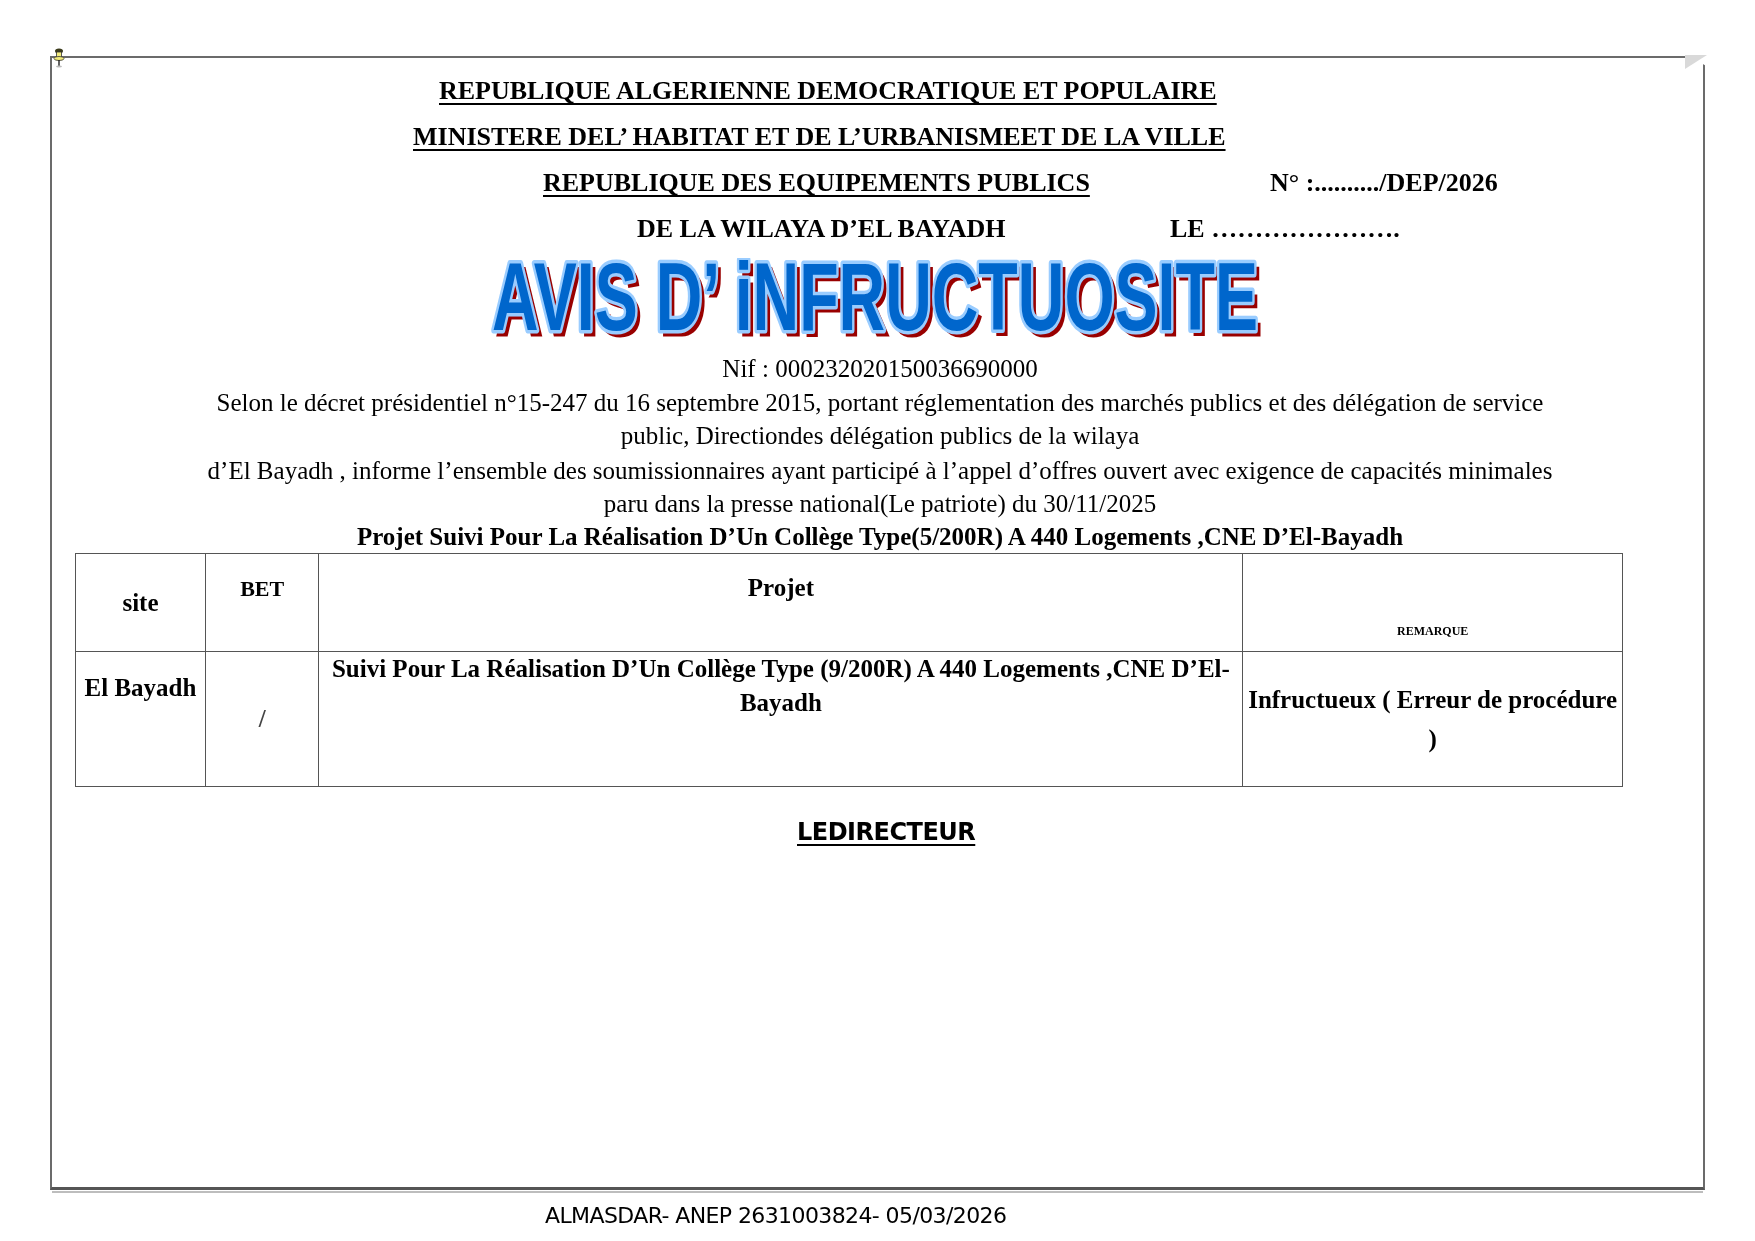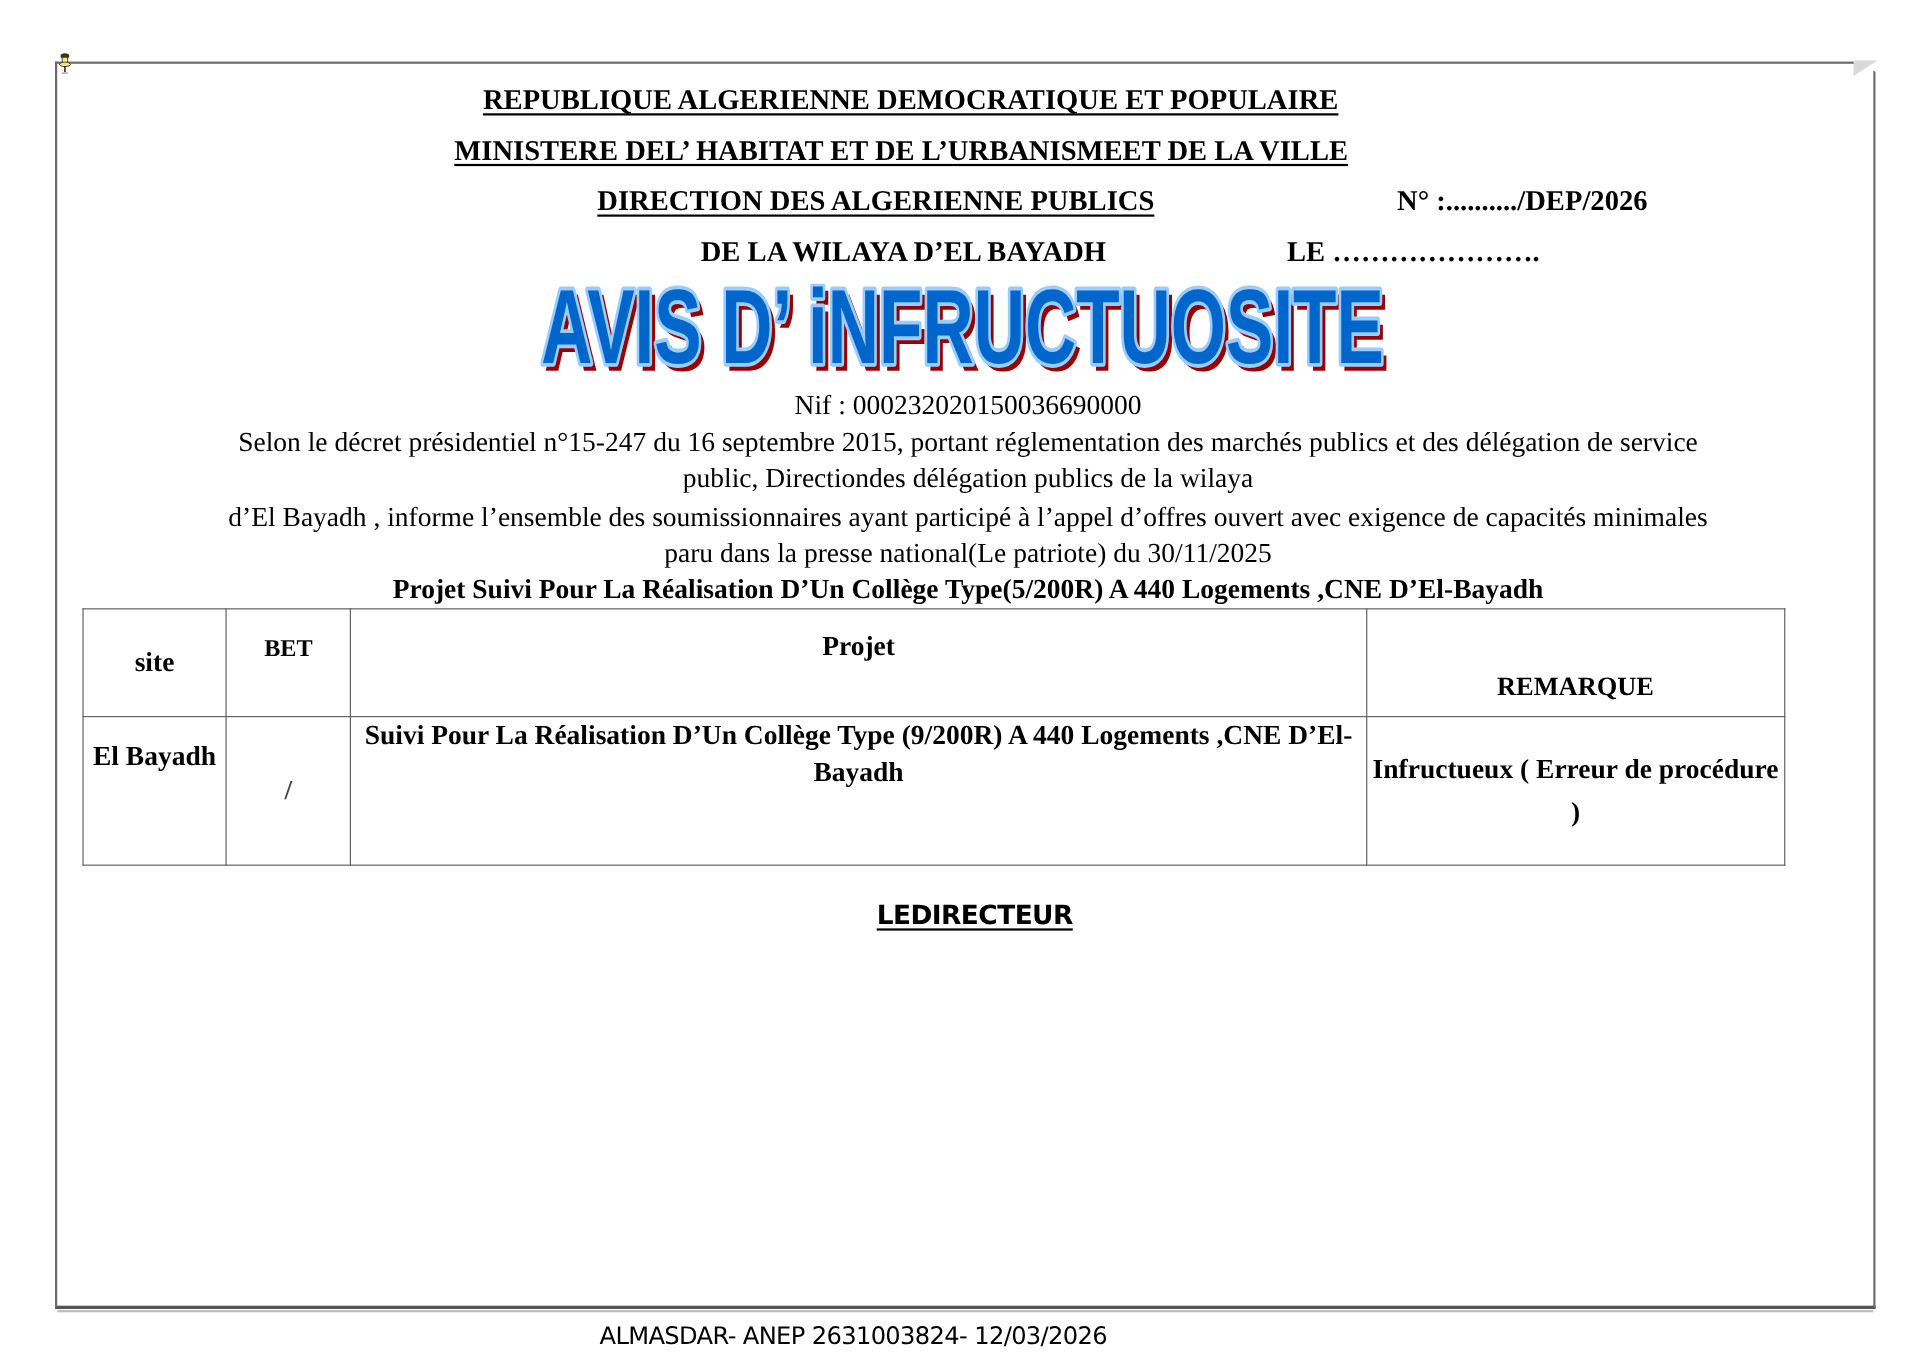--- a/index.html
+++ b/index.html
@@ -10,21 +10,21 @@
     .fold-cover { position:absolute; left:1684px; top:53px; width:24px; height:14px; background:#fff; clip-path:polygon(0 0,100% 0,100% 100%); }
     .pin { position:absolute; left:52px; top:48px; width:14px; height:20px; }
     .hline { position:absolute; font-weight:bold; font-size:26px; white-space:nowrap; line-height:30px; }
     .ul { text-decoration:underline; text-decoration-thickness:2px; text-underline-offset:4px; }
     .wordart { position:absolute; left:485px; top:258px; width:780px; height:80px; }
     .para { position:absolute; left:80px; width:1600px; text-align:center; font-size:25px; line-height:34px; }
     .subtitle { position:absolute; left:80px; width:1600px; text-align:center; font-size:25px; font-weight:bold; top:521px; line-height:32px; }
     table.main { position:absolute; left:75px; top:553px; width:1548px; border-collapse:collapse; }
     table.main td, table.main th { border:1.5px solid #555; text-align:center; font-weight:bold; padding:0; }
     table.main th { height:75px; font-size:25px; vertical-align:middle; }
-    table.main th.rem { font-size:24px; vertical-align:bottom; padding-bottom:12px; }
+    table.main th.rem { font-size:12px; vertical-align:bottom; padding-bottom:12px; }
     table.main td { height:112px; font-size:25px; }
     td.proj { vertical-align:top; padding-top:6px; line-height:34px; }
     td.bet { font-weight:normal; color:#444; font-size:22px; padding-top:10px; }
     td.rem { line-height:39px; padding-left:30px; padding-right:30px; }
     .director { position:absolute; left:797px; top:818px; font-family:"DejaVu Sans", sans-serif; font-weight:bold; font-size:24px; text-decoration:underline; text-decoration-thickness:2px; text-underline-offset:4px; letter-spacing:-0.5px; }
     .footer { position:absolute; left:545px; top:1203px; font-family:"DejaVu Sans", sans-serif; font-size:22px; letter-spacing:-0.6px; }
   </style>
 </head>
 <body>
 
@@ -35,21 +35,21 @@
 <svg class="pin" viewBox="0 0 14 20">
   <ellipse cx="7" cy="3" rx="4" ry="2.5" fill="#3a3a1a"></ellipse>
   <rect x="4.5" y="4" width="5" height="6" fill="#f3ec7a" stroke="#333" stroke-width="0.8"></rect>
   <ellipse cx="7" cy="10.5" rx="5" ry="2" fill="#f3ec7a" stroke="#333" stroke-width="0.8"></ellipse>
   <line x1="7" y1="12" x2="7" y2="18" stroke="#222" stroke-width="1.4"></line>
   <ellipse cx="7" cy="18.5" rx="3" ry="1" fill="#bbb"></ellipse>
 </svg>
 
 <div class="hline ul" style="left:439px; top:76px;text-align:center;">REPUBLIQUE ALGERIENNE DEMOCRATIQUE ET POPULAIRE</div>
 <div class="hline ul" style="left:413px; top:122px;">MINISTERE DEL’ HABITAT ET DE L’URBANISMEET DE LA VILLE</div>
-<div class="hline ul" style="left:543px; top:168px;">DIRECTION DES ALGERIENNE PUBLICS</div>
+<div class="hline ul" style="left:543px; top:168px;">REPUBLIQUE DES EQUIPEMENTS PUBLICS</div>
 <div class="hline" style="left:1270px; top:168px;">N° :........../DEP/2026</div>
 <div class="hline" style="left:637px; top:214px;">DE LA WILAYA D’EL BAYADH</div>
 <div class="hline" style="left:1170px; top:214px;">LE ………………….</div>
 
 <svg class="wordart" viewBox="0 0 780 80" preserveAspectRatio="none">
   <defs>
     <text id="wa" x="390" y="70" text-anchor="middle" font-family="Liberation Sans, sans-serif" font-weight="bold" font-size="92" textLength="770" lengthAdjust="spacingAndGlyphs" transform="scale(1,0.92)"></text>
   </defs>
   <g transform="translate(4,5)">
     <text x="390" y="72" text-anchor="middle" font-family="Liberation Sans, sans-serif" font-weight="bold" font-size="96" textLength="766" lengthAdjust="spacingAndGlyphs" fill="#990000" stroke="#990000" stroke-width="3">AVIS D’ iNFRUCTUOSITE</text>
@@ -83,13 +83,13 @@
     <td style="vertical-align:top; padding-top:22px;">El Bayadh</td>
     <td class="bet">/</td>
     <td class="proj">Suivi Pour La Réalisation D’Un Collège Type (9/200R) A 440 Logements ,CNE D’El-Bayadh</td>
     <td class="rem">Infructueux ( Erreur de procédure )</td>
   </tr>
 </tbody>
   </table>
 
 <div class="director">LEDIRECTEUR</div>
 
-<div class="footer">ALMASDAR- ANEP 2631003824- 12/03/2026</div>
+<div class="footer">ALMASDAR- ANEP 2631003824- 05/03/2026</div>
 
 </body></html>

